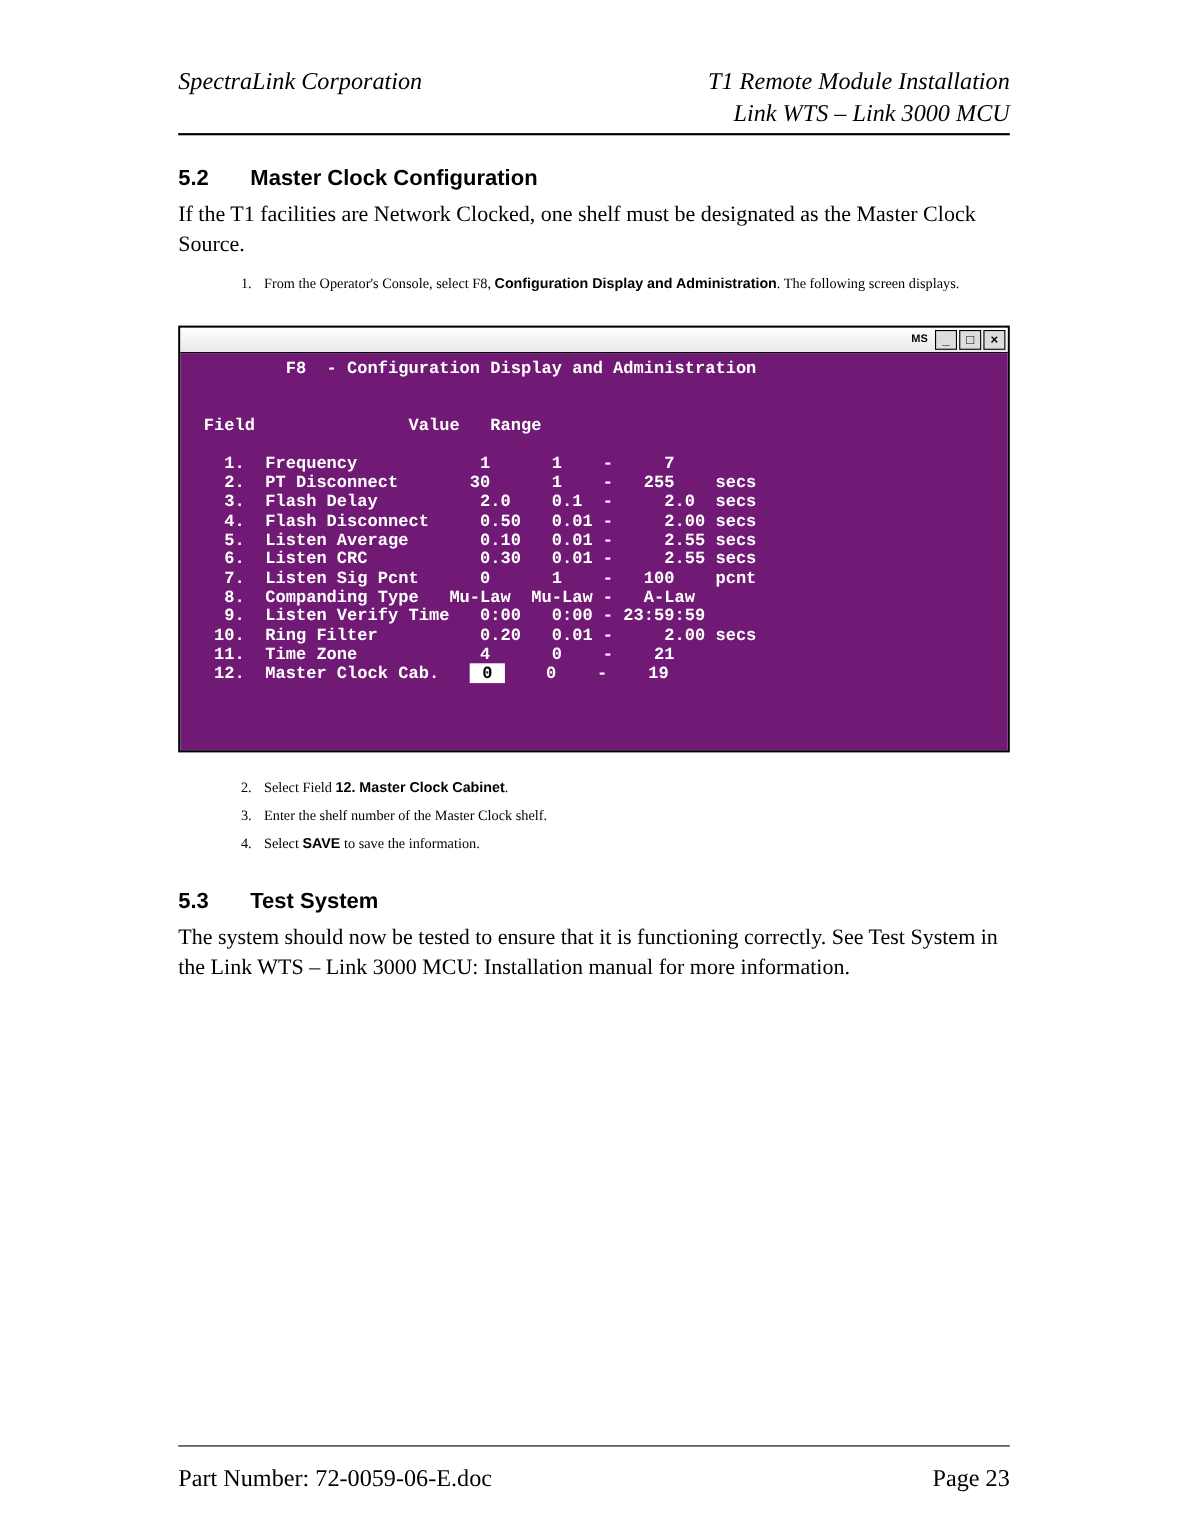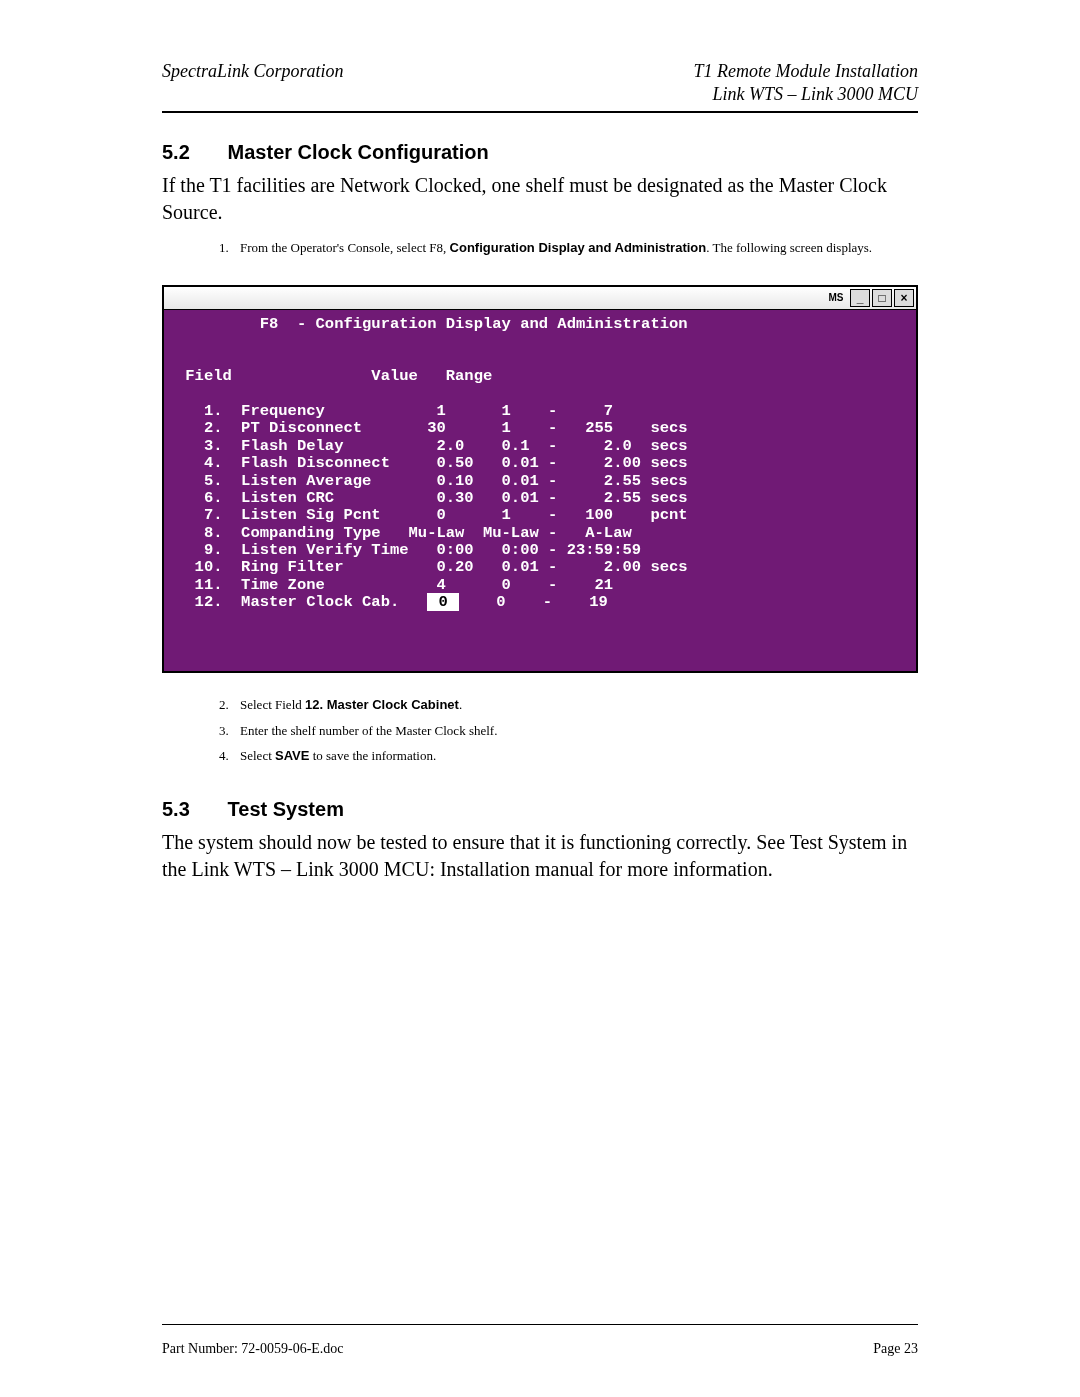--- a/index.html
+++ b/index.html
@@ -14,21 +14,21 @@
     padding: 60px 162px 40px 162px;
     box-sizing: border-box;
     min-height: 1397px;
     display: flex;
     flex-direction: column;
   }
   .header-row {
     display: flex;
     justify-content: space-between;
     font-style: italic;
-    font-size: 18px;
+    font-size: 22px;
     line-height: 1.3;
   }
   .header-row .right {
     text-align: right;
   }
   .rule {
     border: none;
     border-top: 2px solid #000;
     margin: 4px 0 16px 0;
   }
@@ -125,21 +125,21 @@
     color: #000;
     padding: 0 2px;
   }
   .footer {
     margin-top: auto;
     padding-top: 40px;
   }
   .footer-row {
     display: flex;
     justify-content: space-between;
-    font-size: 14px;
+    font-size: 22px;
     margin-top: 4px;
   }
 </style>
 </head>
 <body>
 
 <div class="page">
 
   <div class="header-row">
     <div>SpectraLink Corporation</div>

